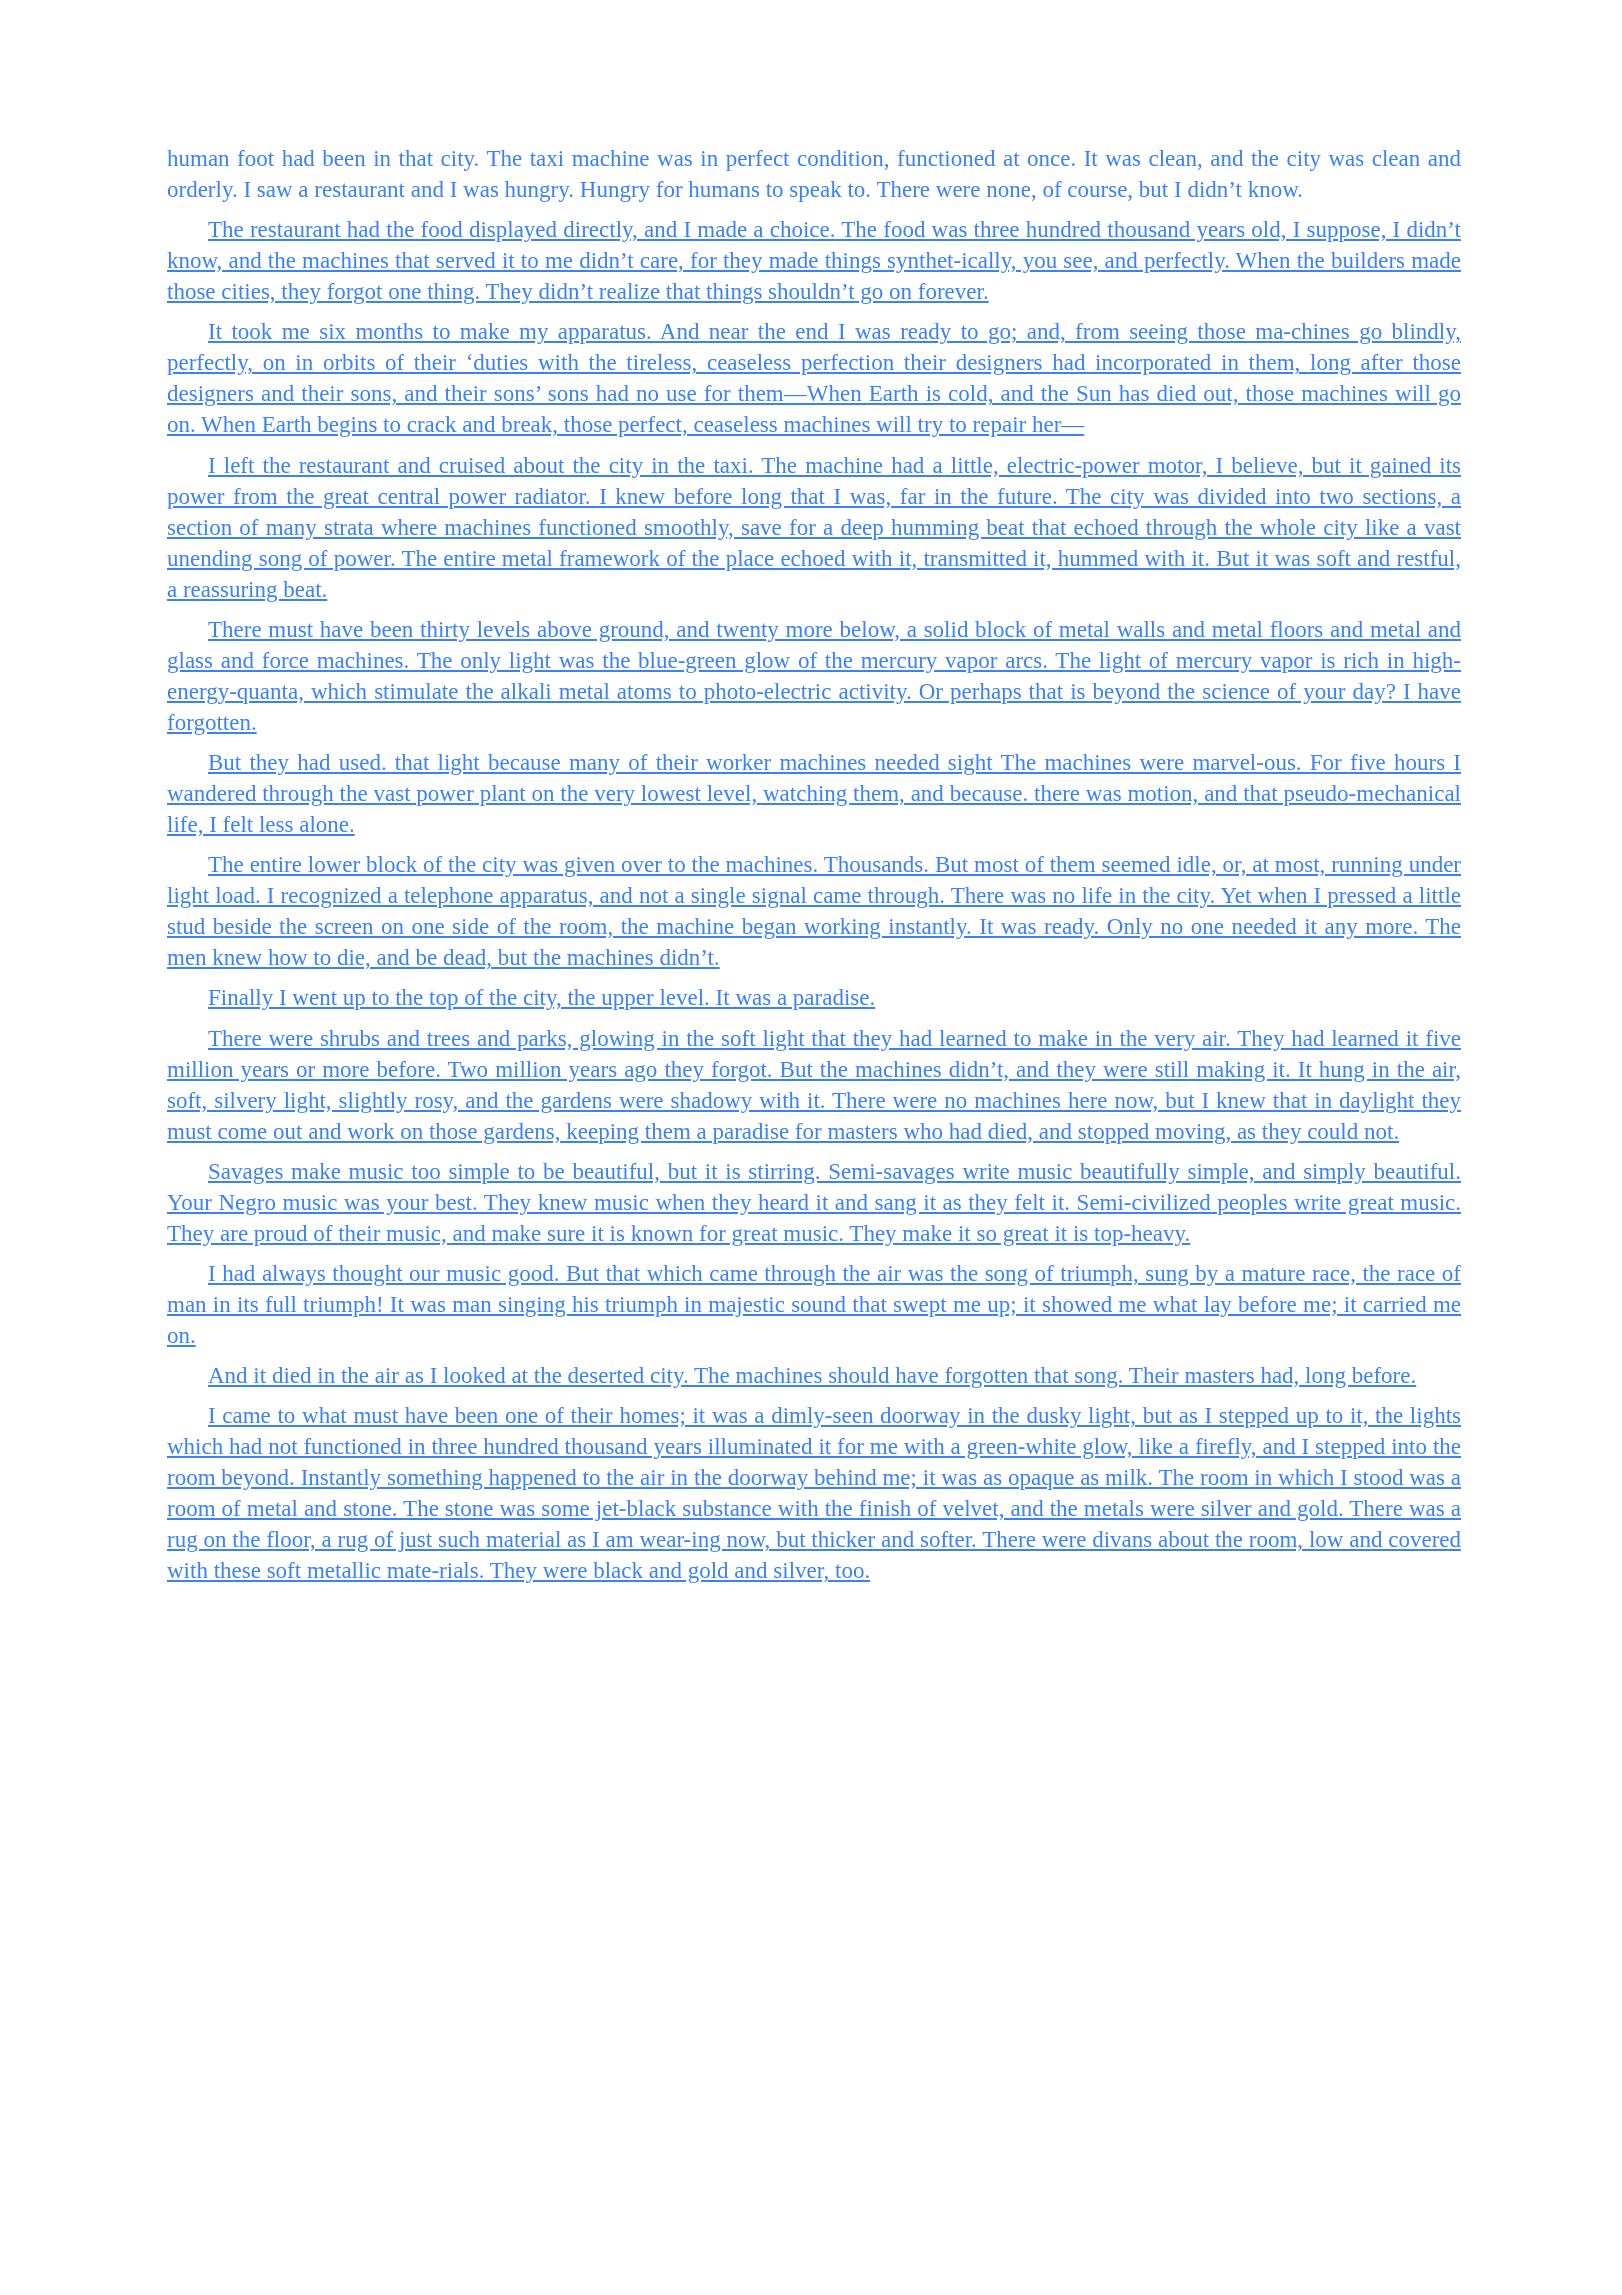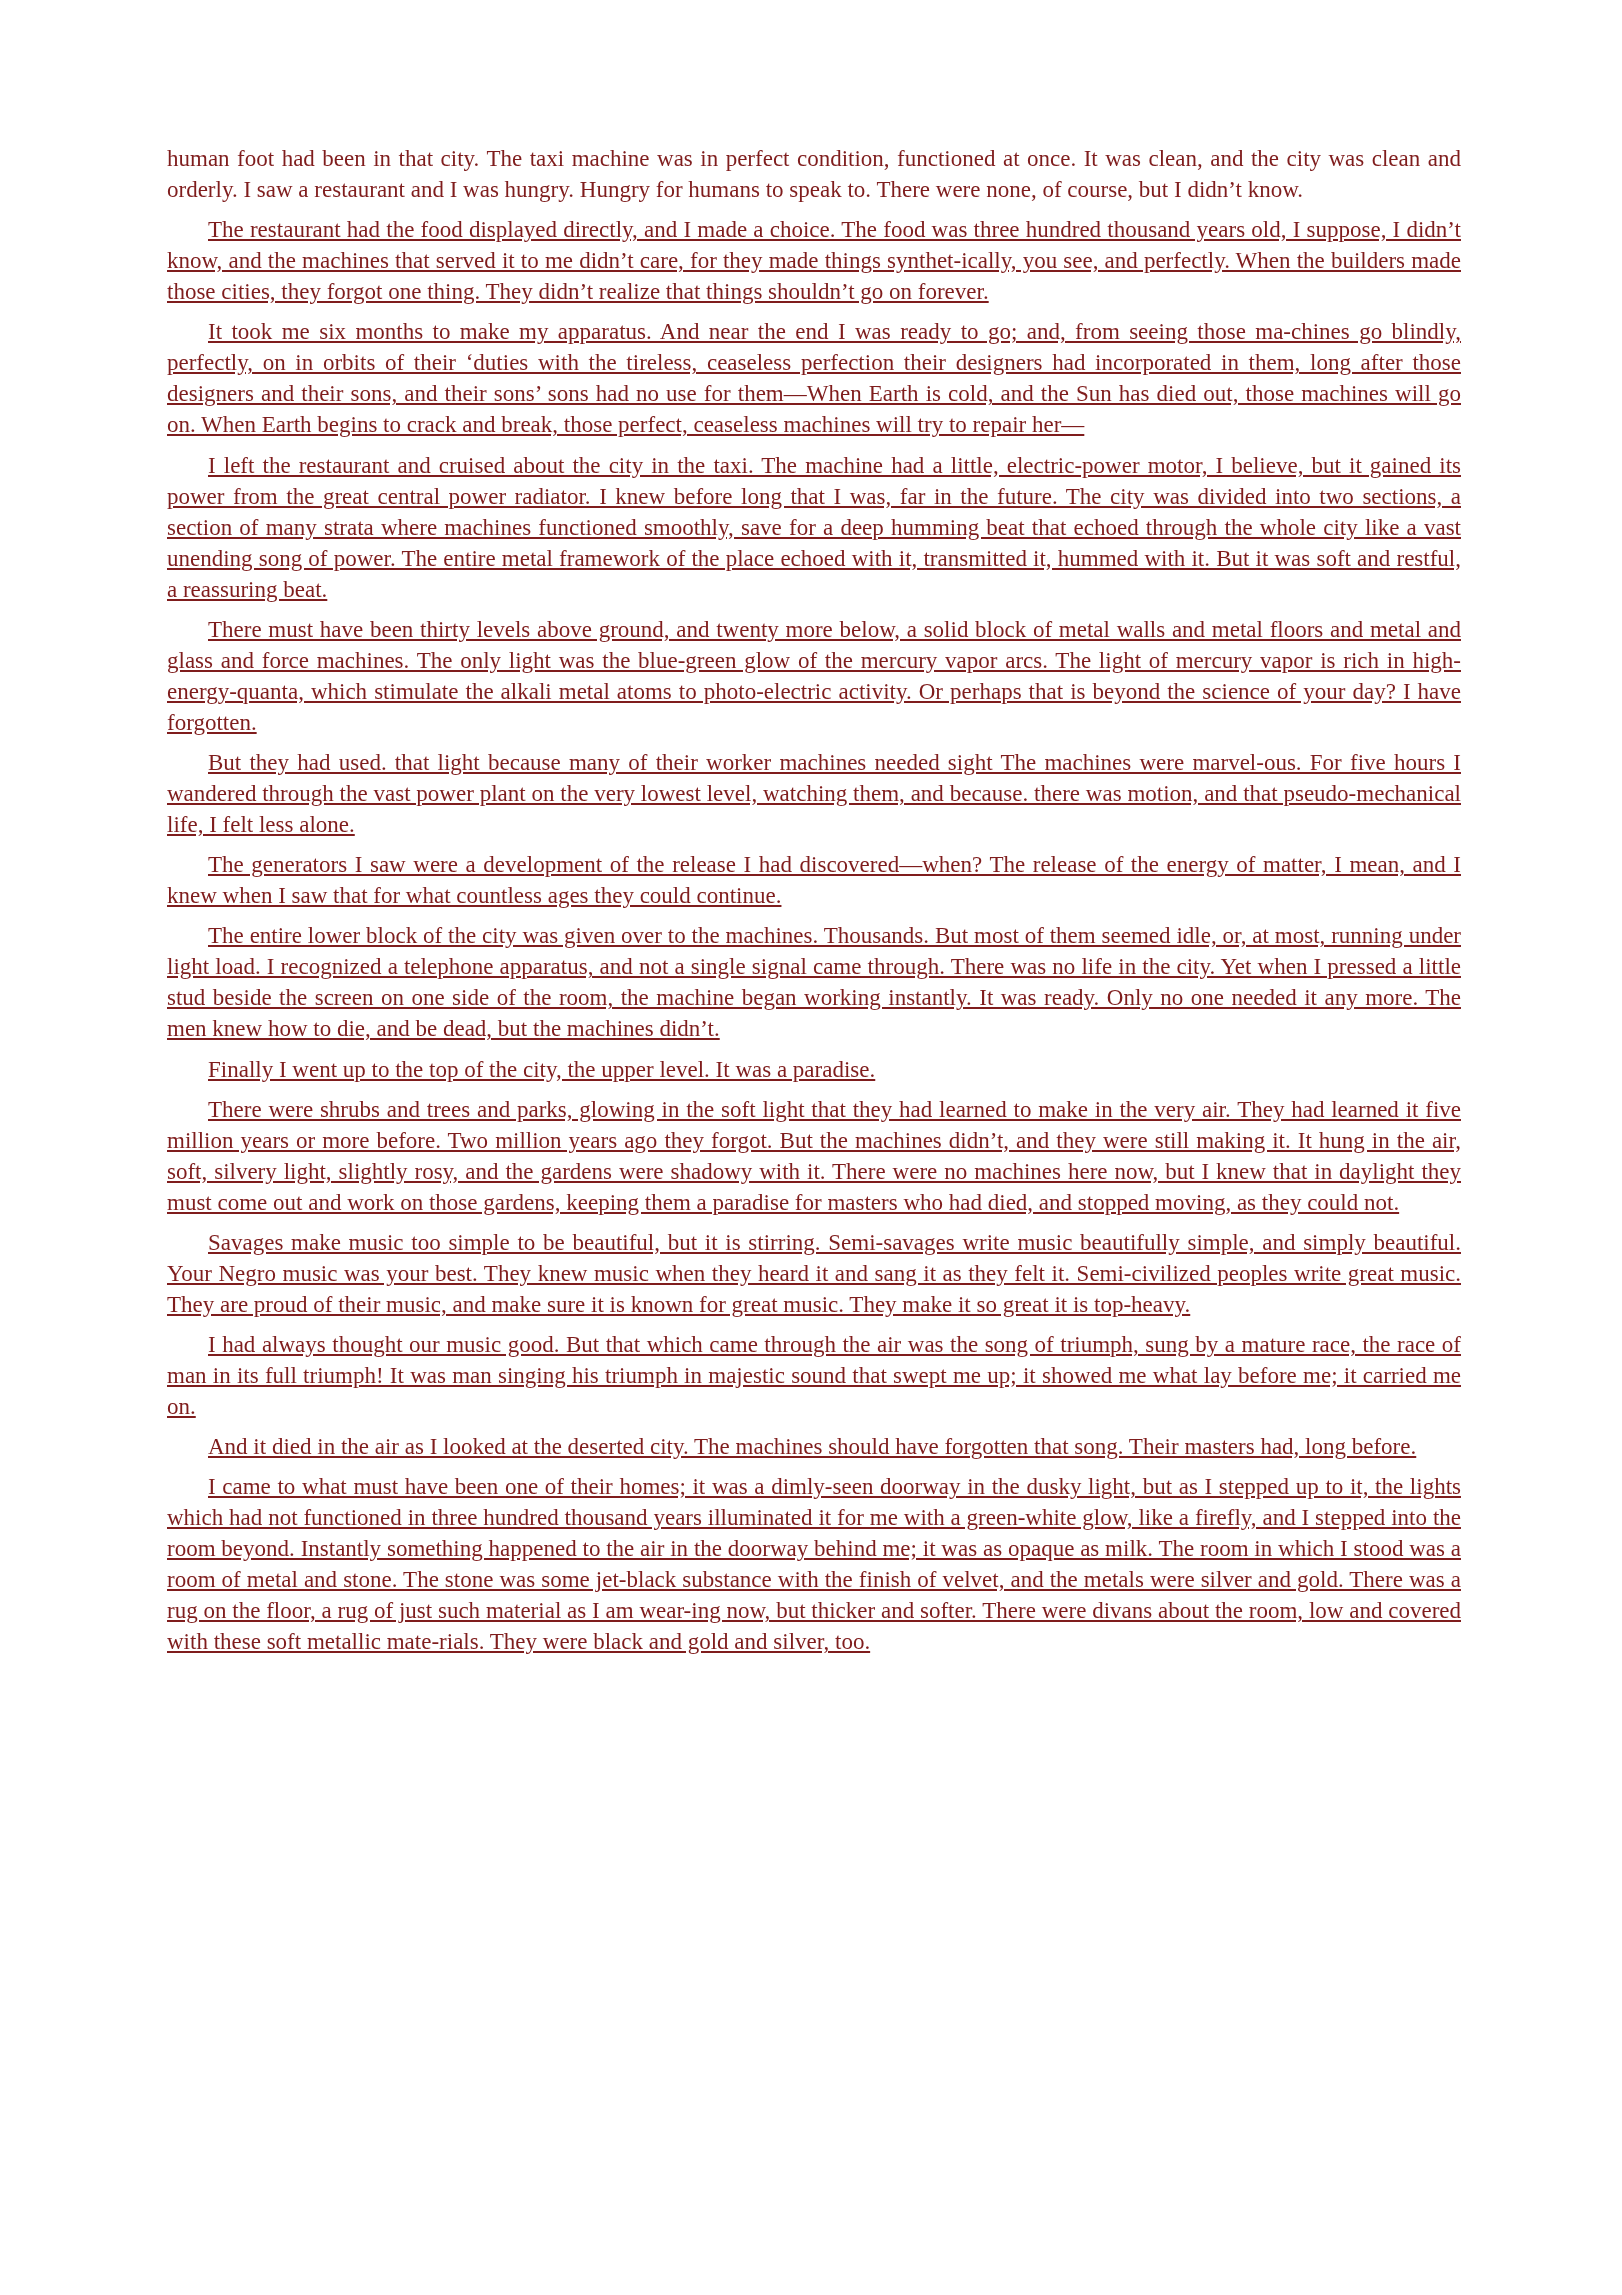--- a/index.html
+++ b/index.html
@@ -15,21 +15,21 @@
     overflow: hidden;
   }
   .text-block {
     position: absolute;
     left: 167px;
     top: 143px;
     width: 1294px;
     font-family: "Liberation Serif", "DejaVu Serif", serif;
     font-size: 23px;
     line-height: 31px;
-    color: #7f1d1d;
+    color: #3b82f6;
     text-align: justify;
   }
   .text-block p {
     margin: 0 0 9.2px 0;
     padding: 0;
   }
   .text-block p.indent {
     text-indent: 41px;
     text-decoration: underline;
   }
@@ -38,21 +38,20 @@
 <body>
 
 <div class="page">
   <div class="text-block">
     <p>human foot had been in that city. The taxi machine was in perfect condition, functioned at once. It was clean, and the city was clean and orderly. I saw a restaurant and I was hungry. Hungry for humans to speak to. There were none, of course, but I didn’t know.</p>
     <p class="indent">The restaurant had the food displayed directly, and I made a choice. The food was three hundred thousand years old, I suppose, I didn’t know, and the machines that served it to me didn’t care, for they made things synthet-ically, you see, and perfectly. When the builders made those cities, they forgot one thing. They didn’t realize that things shouldn’t go on forever.</p>
     <p class="indent">It took me six months to make my apparatus. And near the end I was ready to go; and, from seeing those ma-chines go blindly, perfectly, on in orbits of their ‘duties with the tireless, ceaseless perfection their designers had incorporated in them, long after those designers and their sons, and their sons’ sons had no use for them—When Earth is cold, and the Sun has died out, those machines will go on. When Earth begins to crack and break, those perfect, ceaseless machines will try to repair her—</p>
     <p class="indent">I left the restaurant and cruised about the city in the taxi. The machine had a little, electric-power motor, I believe, but it gained its power from the great central power radiator. I knew before long that I was, far in the future. The city was divided into two sections, a section of many strata where machines functioned smoothly, save for a deep humming beat that echoed through the whole city like a vast unending song of power. The entire metal framework of the place echoed with it, transmitted it, hummed with it. But it was soft and restful, a reassuring beat.</p>
     <p class="indent">There must have been thirty levels above ground, and twenty more below, a solid block of metal walls and metal floors and metal and glass and force machines. The only light was the blue-green glow of the mercury vapor arcs. The light of mercury vapor is rich in high-energy-quanta, which stimulate the alkali metal atoms to photo-electric activity. Or perhaps that is beyond the science of your day? I have forgotten.</p>
     <p class="indent">But they had used. that light because many of their worker machines needed sight The machines were marvel-ous. For five hours I wandered through the vast power plant on the very lowest level, watching them, and because. there was motion, and that pseudo-mechanical life, I felt less alone.</p>
-    <p class="indent">The generators I saw were a development of the release I had discovered—when? The release of the energy of matter, I mean, and I knew when I saw that for what countless ages they could continue.</p>
     <p class="indent">The entire lower block of the city was given over to the machines. Thousands. But most of them seemed idle, or, at most, running under light load. I recognized a telephone apparatus, and not a single signal came through. There was no life in the city. Yet when I pressed a little stud beside the screen on one side of the room, the machine began working instantly. It was ready. Only no one needed it any more. The men knew how to die, and be dead, but the machines didn’t.</p>
     <p class="indent">Finally I went up to the top of the city, the upper level. It was a paradise.</p>
     <p class="indent">There were shrubs and trees and parks, glowing in the soft light that they had learned to make in the very air. They had learned it five million years or more before. Two million years ago they forgot. But the machines didn’t, and they were still making it. It hung in the air, soft, silvery light, slightly rosy, and the gardens were shadowy with it. There were no machines here now, but I knew that in daylight they must come out and work on those gardens, keeping them a paradise for masters who had died, and stopped moving, as they could not.</p>
     <p class="indent">Savages make music too simple to be beautiful, but it is stirring. Semi-savages write music beautifully simple, and simply beautiful. Your Negro music was your best. They knew music when they heard it and sang it as they felt it. Semi-civilized peoples write great music. They are proud of their music, and make sure it is known for great music. They make it so great it is top-heavy.</p>
     <p class="indent">I had always thought our music good. But that which came through the air was the song of triumph, sung by a mature race, the race of man in its full triumph! It was man singing his triumph in majestic sound that swept me up; it showed me what lay before me; it carried me on.</p>
     <p class="indent">And it died in the air as I looked at the deserted city. The machines should have forgotten that song. Their masters had, long before.</p>
     <p class="indent">I came to what must have been one of their homes; it was a dimly-seen doorway in the dusky light, but as I stepped up to it, the lights which had not functioned in three hundred thousand years illuminated it for me with a green-white glow, like a firefly, and I stepped into the room beyond. Instantly something happened to the air in the doorway behind me; it was as opaque as milk. The room in which I stood was a room of metal and stone. The stone was some jet-black substance with the finish of velvet, and the metals were silver and gold. There was a rug on the floor, a rug of just such material as I am wear-ing now, but thicker and softer. There were divans about the room, low and covered with these soft metallic mate-rials. They were black and gold and silver, too.</p>
   </div>
 </div>
 

